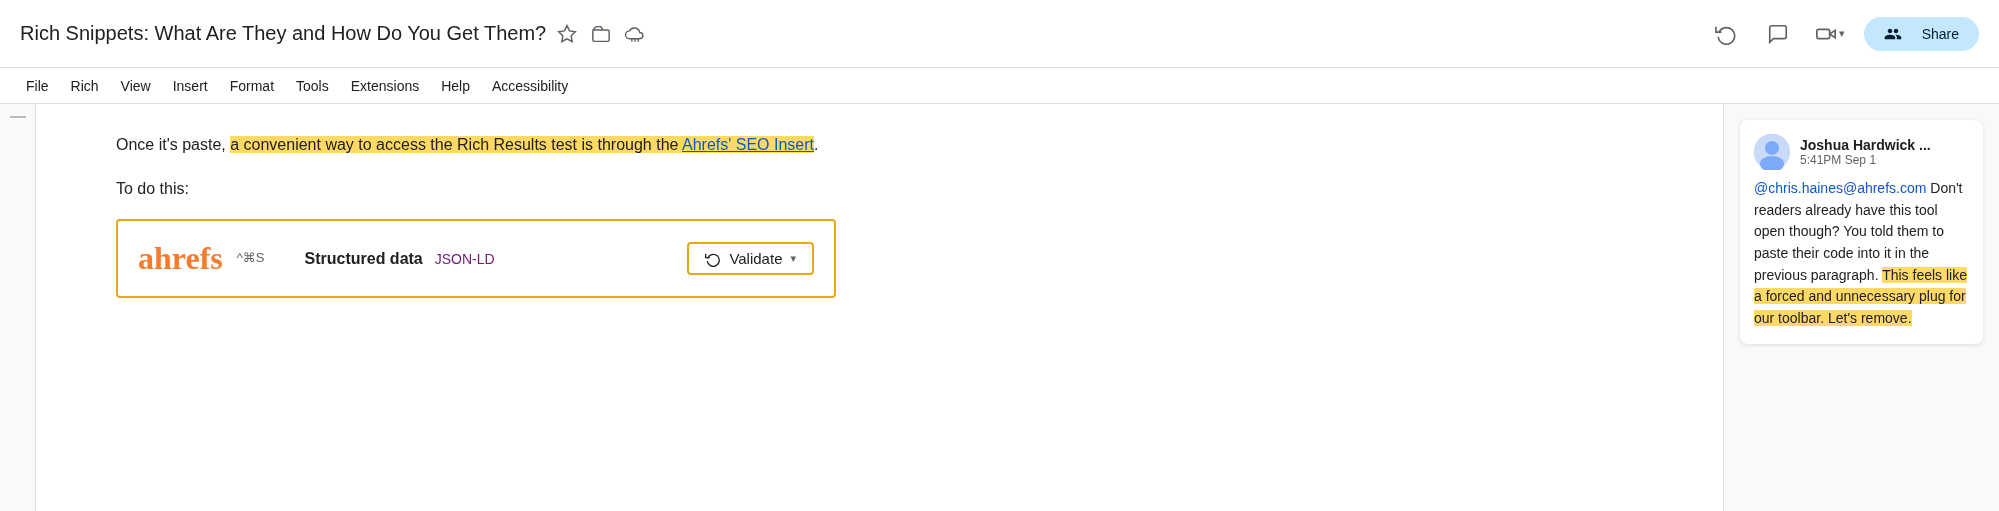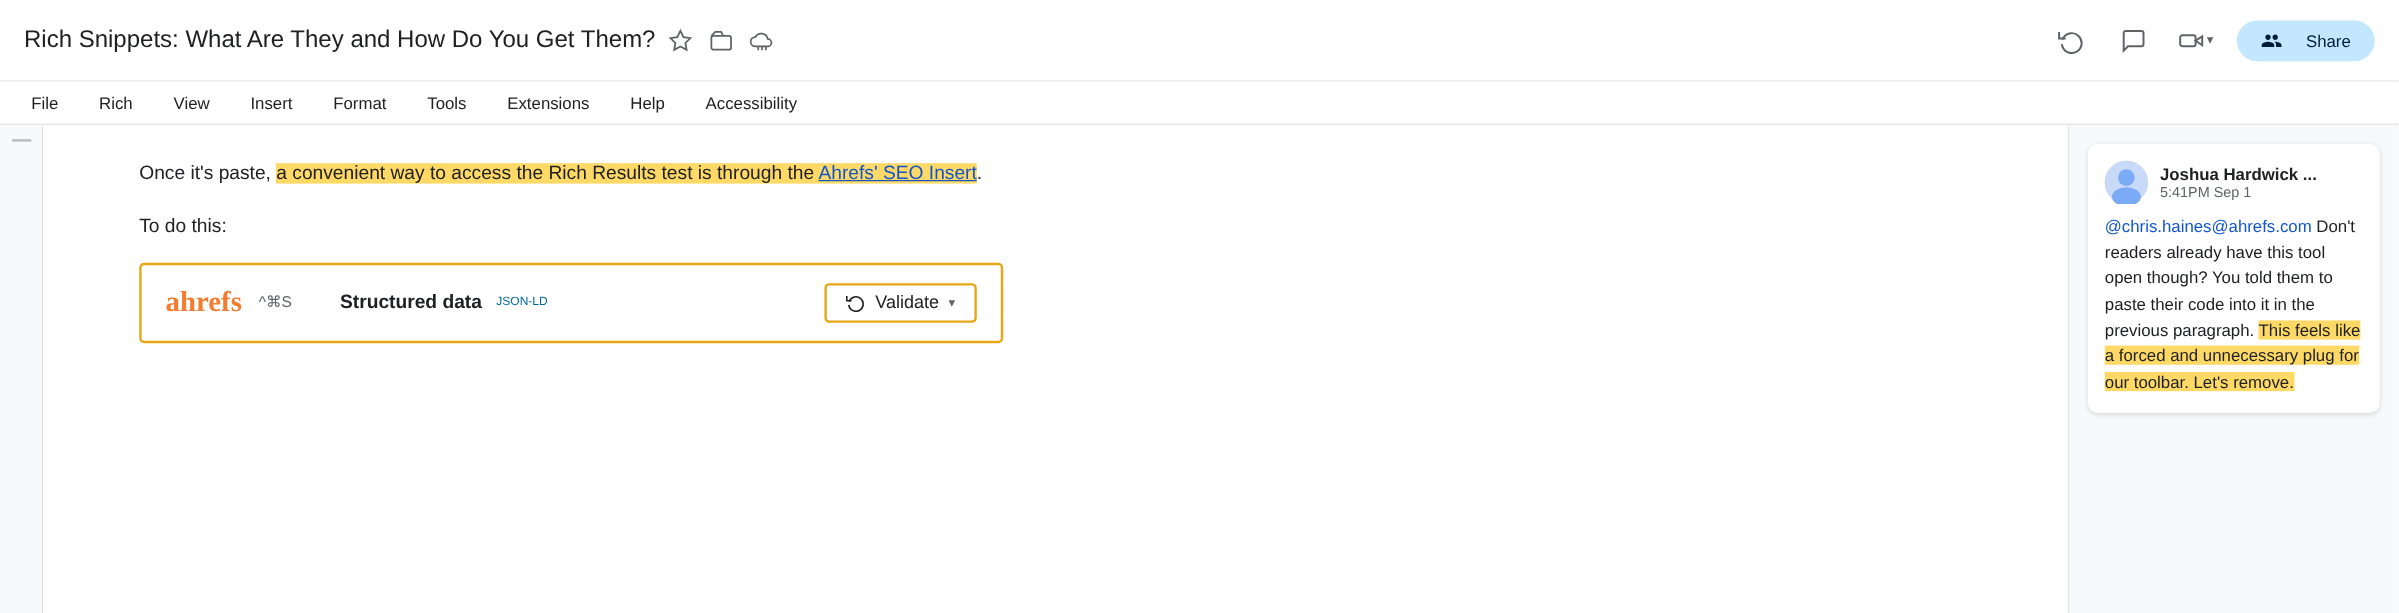--- a/index.html
+++ b/index.html
@@ -81,21 +81,21 @@
     }
 
     
     .menu-bar {
       display: flex;
       align-items: center;
       padding: 2px 16px;
       background: #fff;
       border-bottom: 1px solid #e0e0e0;
       height: 36px;
-      gap: 14px;
+      gap: 2px;
     }
     .menu-item {
       padding: 4px 10px;
       font-size: 14px;
       color: #202124;
       cursor: pointer;
       border-radius: 4px;
     }
 
     
@@ -170,21 +170,21 @@
       border-radius: 4px;
       padding: 12px 20px;
       display: flex;
       align-items: center;
       gap: 40px;
       max-width: 720px;
       background: #fff;
       margin-top: 8px;
     }
     .ahrefs-logo {
-      font-size: 24px;
+      font-size: 32px;
       font-weight: 700;
       color: #f47c2f;
       font-family: Georgia, serif;
     }
     .shortcut-key {
       font-size: 13px;
       color: #5f6368;
       margin-left: 8px;
     }
     .plugin-middle {
@@ -192,22 +192,22 @@
       align-items: center;
       gap: 12px;
       flex: 1;
     }
     .plugin-label {
       font-size: 16px;
       font-weight: 700;
       color: #202124;
     }
     .plugin-sublabel {
-      font-size: 10px;
-      color: #0369a1;
+      font-size: 14px;
+      color: #701a75;
     }
     .validate-btn {
       border: 2px solid #e6a817;
       border-radius: 4px;
       padding: 6px 16px;
       background: #fff;
       cursor: pointer;
       display: flex;
       align-items: center;
       gap: 8px;

